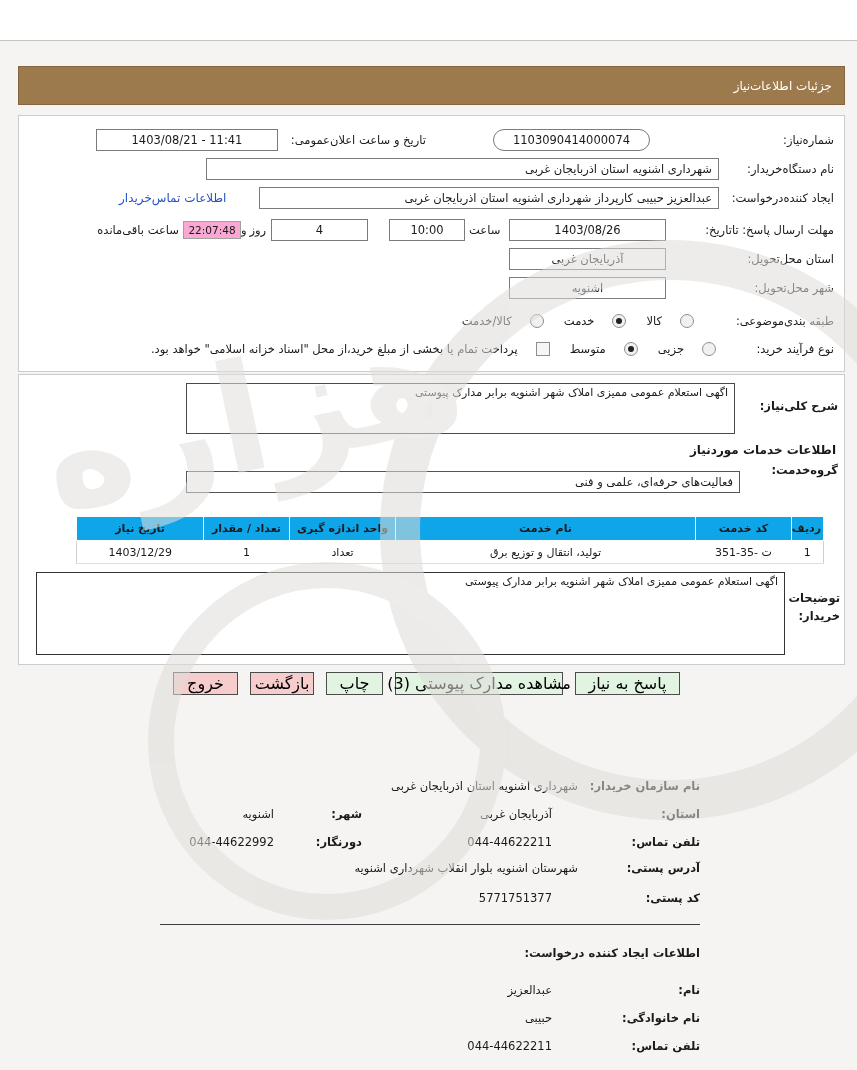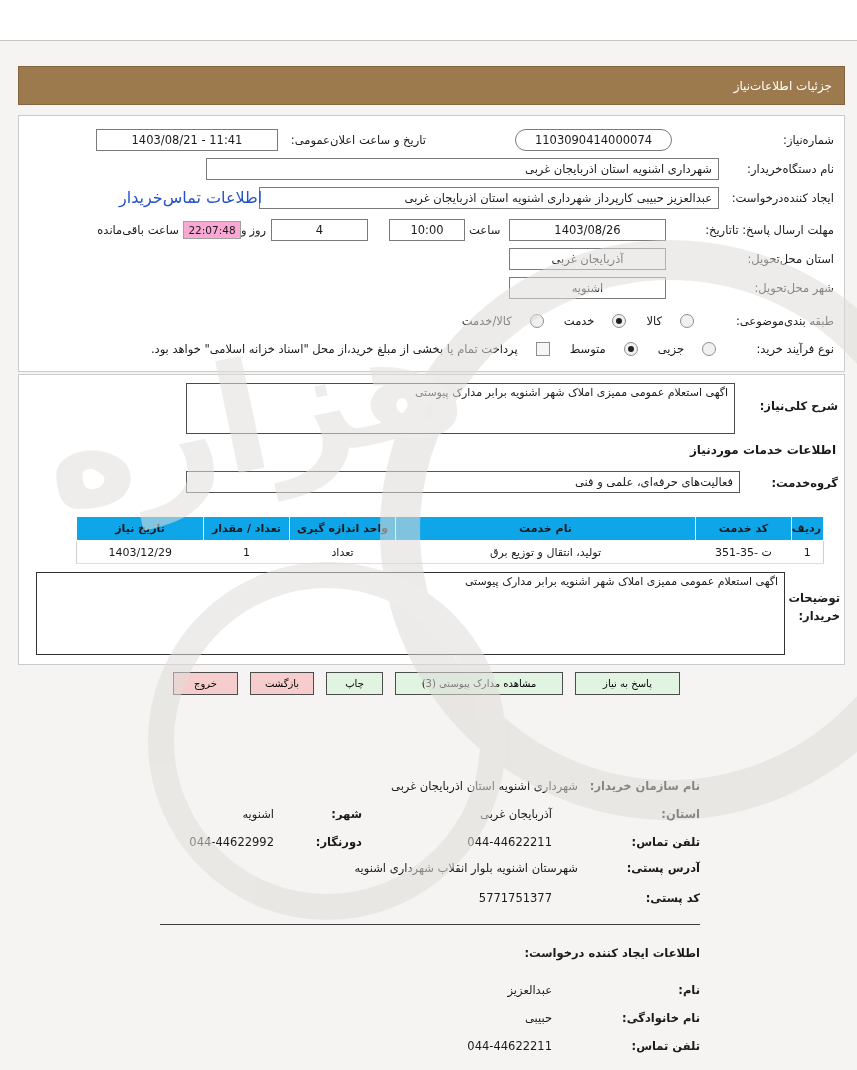--- a/index.html
+++ b/index.html
@@ -13,37 +13,37 @@
   .panel{position:absolute;background:#fff;border:1px solid #ccc;box-sizing:border-box;}
   .p1{left:18px;top:115px;width:827px;height:257px;}
   .p2{left:18px;top:374px;width:827px;height:291px;}
   .lab{position:absolute;font-size:11.5px;white-space:nowrap;line-height:22px;}
   .bold{font-weight:bold;}
   .ibox{position:absolute;box-sizing:border-box;height:22px;border:1px solid #7b7b7b;background:#fff;
         font-family:inherit;font-size:11.5px;padding:0 6px;color:#1a1a1a;}
   .center{text-align:center;}
   .rt{text-align:right;}
   .ltr{direction:ltr;}
-  .link{position:absolute;color:#2451c7;font-size:16px;line-height:22px;cursor:pointer;white-space:nowrap;}
+  .link{position:absolute;color:#2451c7;font-size:12px;line-height:22px;cursor:pointer;white-space:nowrap;}
   .optgrp{position:absolute;display:flex;gap:20px;align-items:center;font-size:11.5px;height:22px;}
   .opt{display:flex;align-items:flex-end;gap:18px;white-space:nowrap;}
   .radio{width:12px;height:12px;border:1px solid #8e8e8e;border-radius:50%;background:#f1f1f1;
          display:inline-block;position:relative;flex:none;}
   .radio.checked::after{content:"";position:absolute;inset:3px;background:#222;border-radius:50%;}
   .check{width:12px;height:12px;border:1px solid #8e8e8e;background:#f6f6f6;display:inline-block;flex:none;}
   .timer{position:absolute;background:#f9a8d4;border:1px solid #a0a0a0;font-size:10.5px;line-height:16px;
          text-align:center;direction:ltr;box-sizing:border-box;}
   .tarea{position:absolute;border:1px solid #4a4a4a;background:#fff;font-family:inherit;font-size:11px;
          padding:2px 6px;box-sizing:border-box;resize:none;direction:rtl;color:#1a1a1a;overflow:hidden;}
   .svc{position:absolute;left:57px;top:141px;width:747px;border-collapse:collapse;font-size:11px;
        border:1px solid #cfcfcf;table-layout:fixed;}
   .svc th{background:#0ea5e9;height:23px;font-weight:bold;border:1px solid #fdfdfd;padding:0 2px;}
   .svc td{background:#fff;height:22px;text-align:center;border-bottom:1px solid #ddd;padding:0 2px;}
   .btnrow{position:absolute;top:672px;right:177px;display:flex;gap:12px;}
-  .btn{height:23px;font-size:10px;font-family:inherit;border:1px solid #4c4c4c;display:flex;align-items:center;
+  .btn{height:23px;font-size:16px;font-family:inherit;border:1px solid #4c4c4c;display:flex;align-items:center;
        justify-content:center;box-sizing:border-box;cursor:pointer;white-space:nowrap;}
   .green{background:#e1f3e1;}
   .pink{background:#f7cccc;}
   .crow{position:absolute;right:157px;width:548px;display:flex;font-size:11.5px;line-height:16px;}
   .cl{font-weight:bold;width:122px;flex:none;}
   .cl2{font-weight:bold;width:88px;flex:none;}
   .cv{width:216px;flex:none;text-align:right;padding-left:10px;box-sizing:border-box;padding-right:26px;}
   .cv-wide{text-align:right;padding-right:0;}
   .hline{position:absolute;top:924px;left:160px;width:540px;border-top:1px solid #3c3c3c;}
   .chead{position:absolute;right:157px;font-size:11.5px;font-weight:bold;}
@@ -60,21 +60,21 @@
 
   <div class="topstrip"></div>
 
   <div class="bar bar1">
     <span>جزئیات اطلاعات‌نیاز</span>
   </div>
 
   <div class="panel p1">
 
     <span class="lab" style="right:10px;top:13px;">شماره‌نیاز:</span>
-    <input class="ibox center ltr" style="left: 496px; top: 13px; width: 157px; border-radius: 11px;" readonly="" value="1103090414000074">
+    <input class="ibox center ltr" style="left: 474px; top: 13px; width: 157px; border-radius: 11px;" readonly="" value="1103090414000074">
     <span class="lab" style="right:418px;top:13px;">تاریخ و ساعت اعلان‌عمومی:</span>
     <input class="ibox center ltr" style="left: 77px; top: 13px; width: 182px;" readonly="" value="1403/08/21 - 11:41">
 
     <span class="lab" style="right:10px;top:42px;">نام دستگاه‌خریدار:</span>
     <input class="ibox rt" style="left: 187px; top: 42px; width: 513px;" readonly="" value="شهرداری اشنویه استان اذربایجان غربی">
 
     <span class="lab" style="right:10px;top:71px;">ایجاد کننده‌درخواست:</span>
     <input class="ibox rt" style="left: 240px; top: 71px; width: 460px;" readonly="" value="عبدالعزیز حبیبی کارپرداز شهرداری اشنویه استان اذربایجان غربی">
     <span class="link" style="left:100px;top:71px;">اطلاعات تماس‌خریدار</span>
 
@@ -125,21 +125,21 @@
       </span>
     </div>
   </div>
 
   <div class="panel p2">
     <textarea class="tarea" style="left: 167px; top: 8px; width: 549px; height: 51px;" readonly="">اگهی استعلام عمومی ممیزی املاک شهر اشنویه برابر مدارک پیوستی</textarea>
     <span class="lab bold" style="right:6px;top:20px;">شرح کلی‌نیاز:</span>
 
     <span class="lab bold" style="right:8px;top:64px;font-size:12px;">اطلاعات خدمات موردنیاز</span>
 
-    <span class="lab bold" style="right:6px;top:97px;">گروه‌خدمت:</span>
+    <span class="lab bold" style="right:6px;top:84px;">گروه‌خدمت:</span>
     <input class="ibox rt" style="left: 167px; top: 96px; width: 554px; border-color: rgb(85, 85, 85);" readonly="" value="فعالیت‌های حرفه‌ای، علمی و فنی">
 
     <table class="svc">
       <colgroup>
         <col style="width:32px">
           <col style="width:96px">
           <col style="width:300px">
         <col style="width:106px">
           <col style="width:86px">
           <col style="width:127px">

